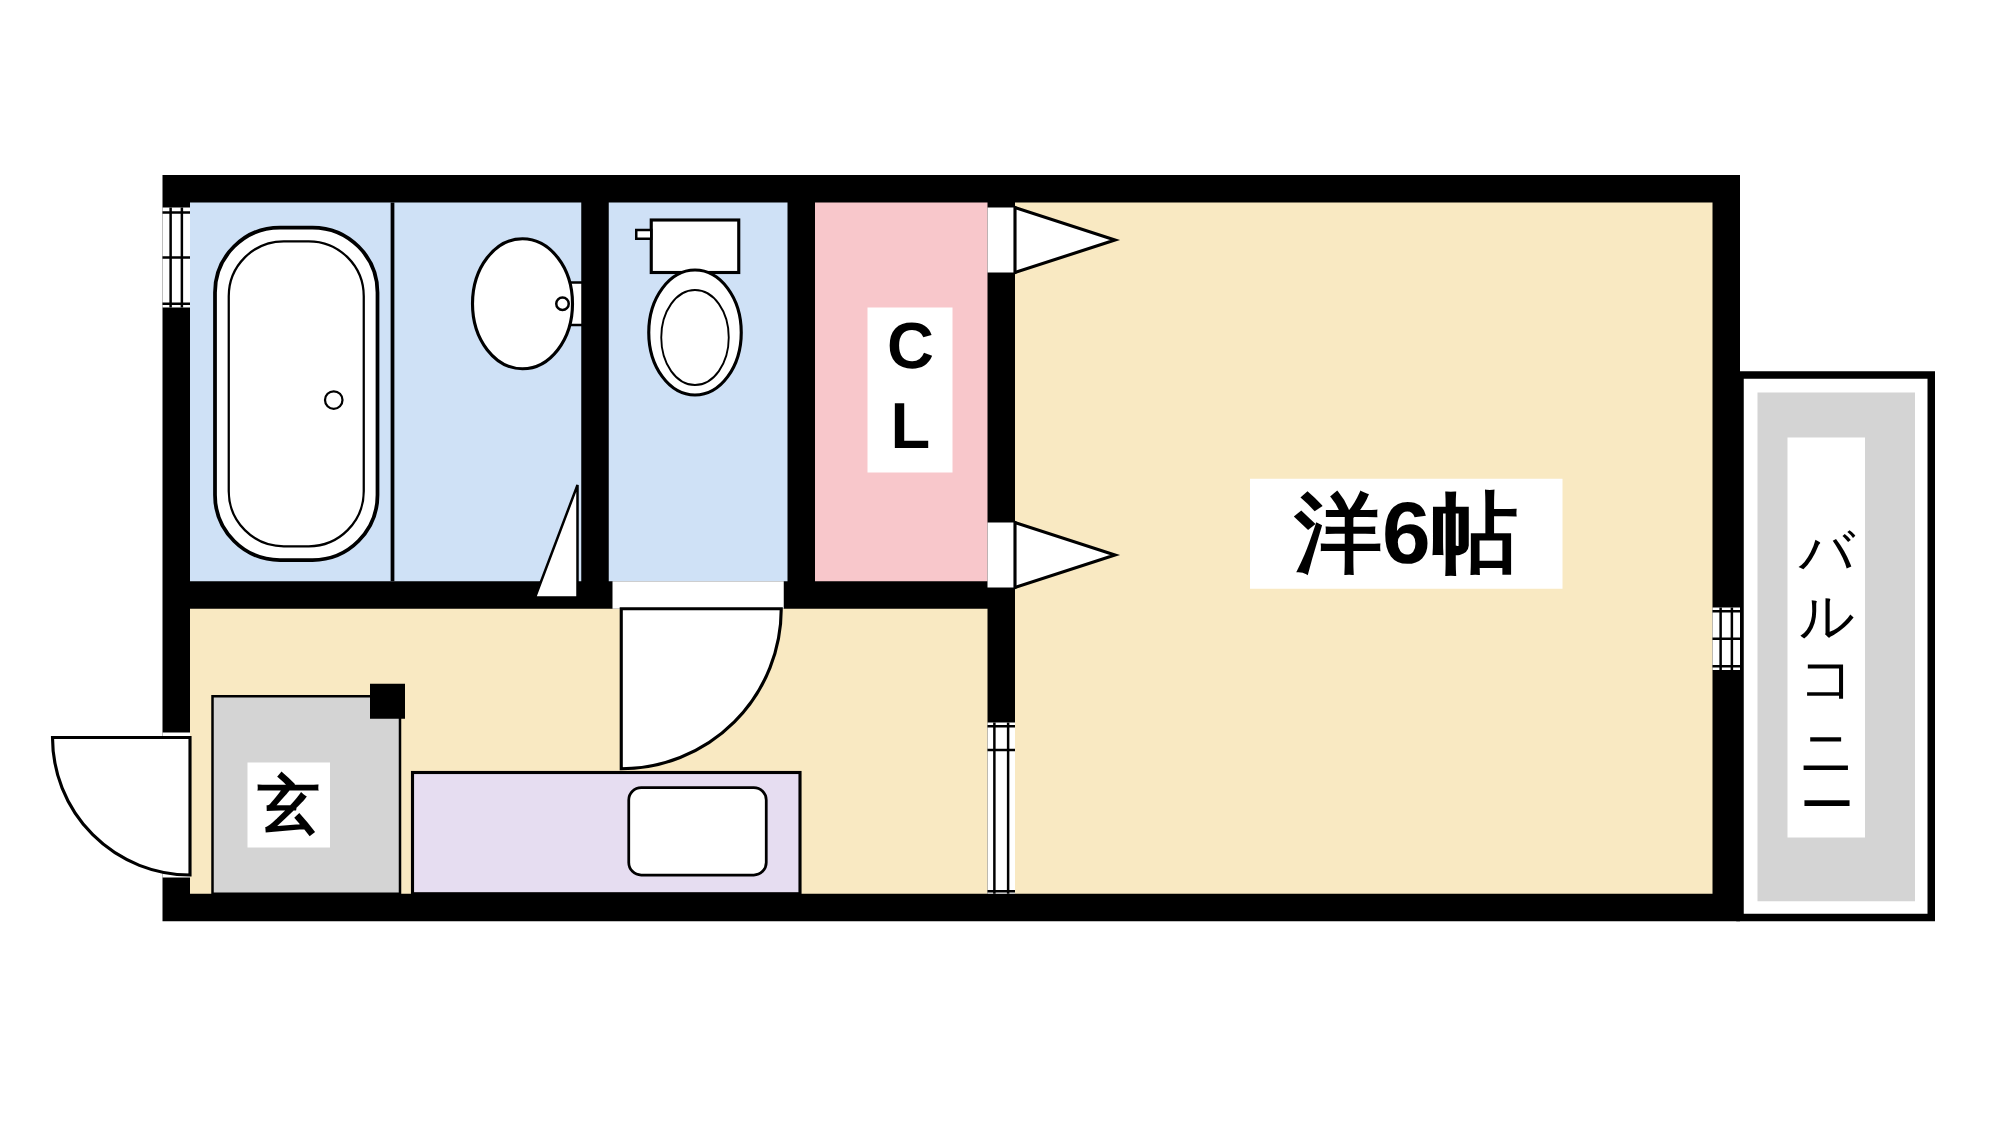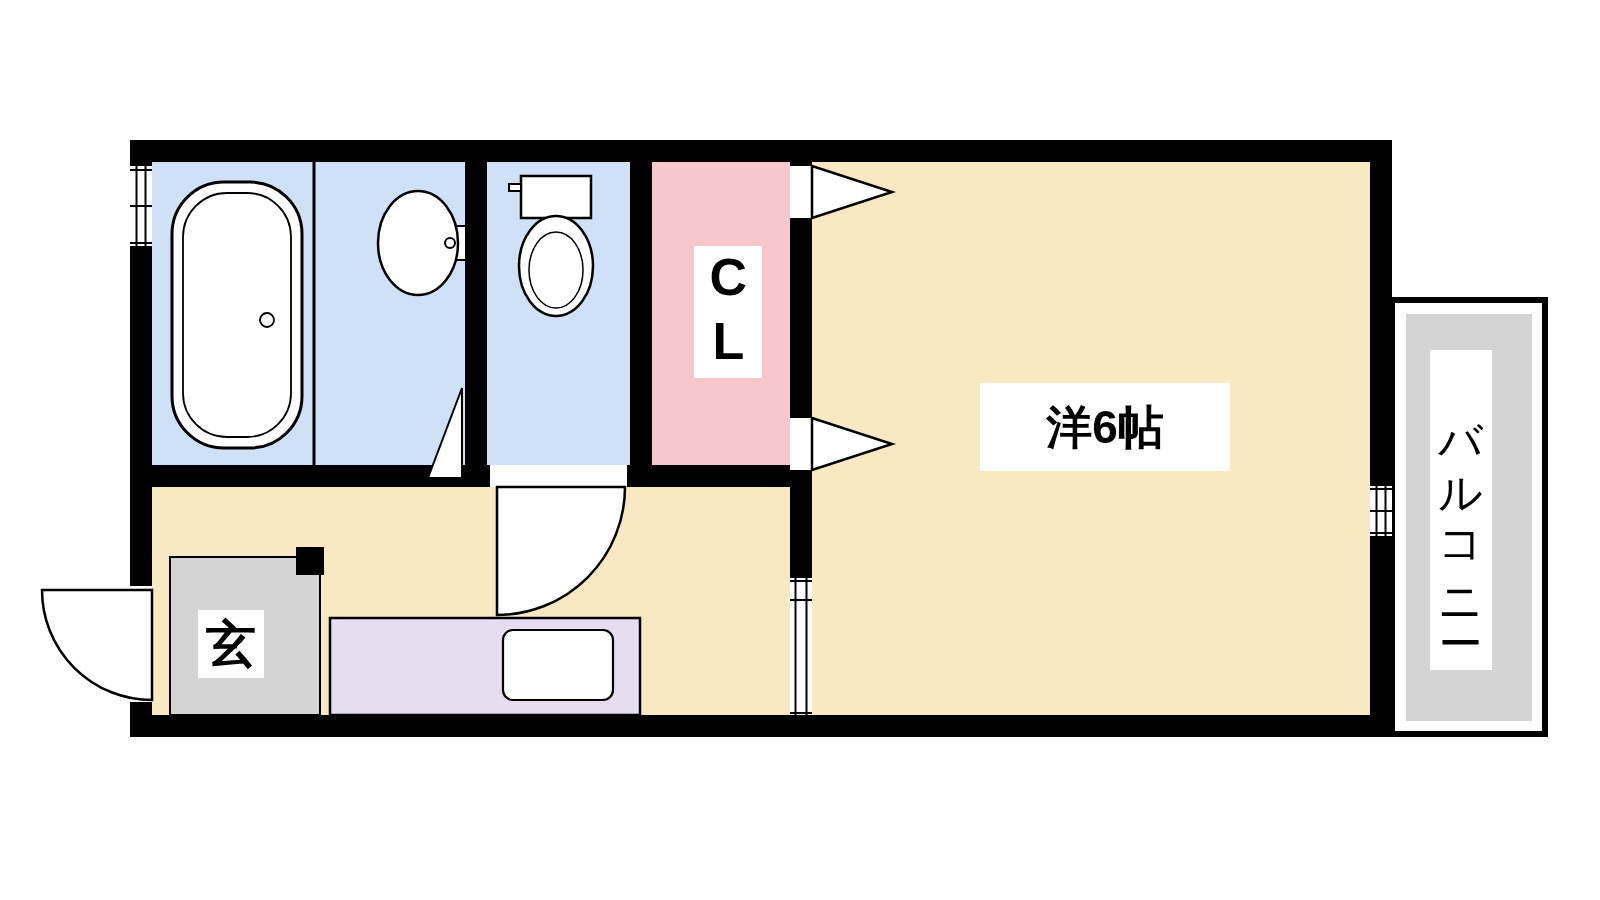--- a/index.html
+++ b/index.html
@@ -13,21 +13,21 @@
   #plan-svg{position:absolute;left:0;top:0;}
   .room-label{
     position:absolute;
     background:#ffffff;
     color:#000;
     display:flex;align-items:center;justify-content:center;
     font-family:"Liberation Sans", sans-serif;
     font-weight:600;
     line-height:1.05;
   }
-  .label-main{left:980px;top:383px;width:250px;height:88px;font-size:46px;}
+  .label-main{left:1000px;top:383px;width:250px;height:88px;font-size:70px;}
   .label-cl{left:694px;top:246px;width:68px;height:132px;font-size:52px;
     writing-mode:vertical-rl;text-orientation:upright;letter-spacing:6px;}
   .label-genkan{left:198px;top:610px;width:66px;height:68px;font-size:50px;}
   .label-balcony{left:1430px;top:350px;width:62px;height:320px;font-size:44px;
     writing-mode:vertical-rl;letter-spacing:7px;font-weight:500;}
 </style>
 </head>
 <body>
 
 <div id="stage">

